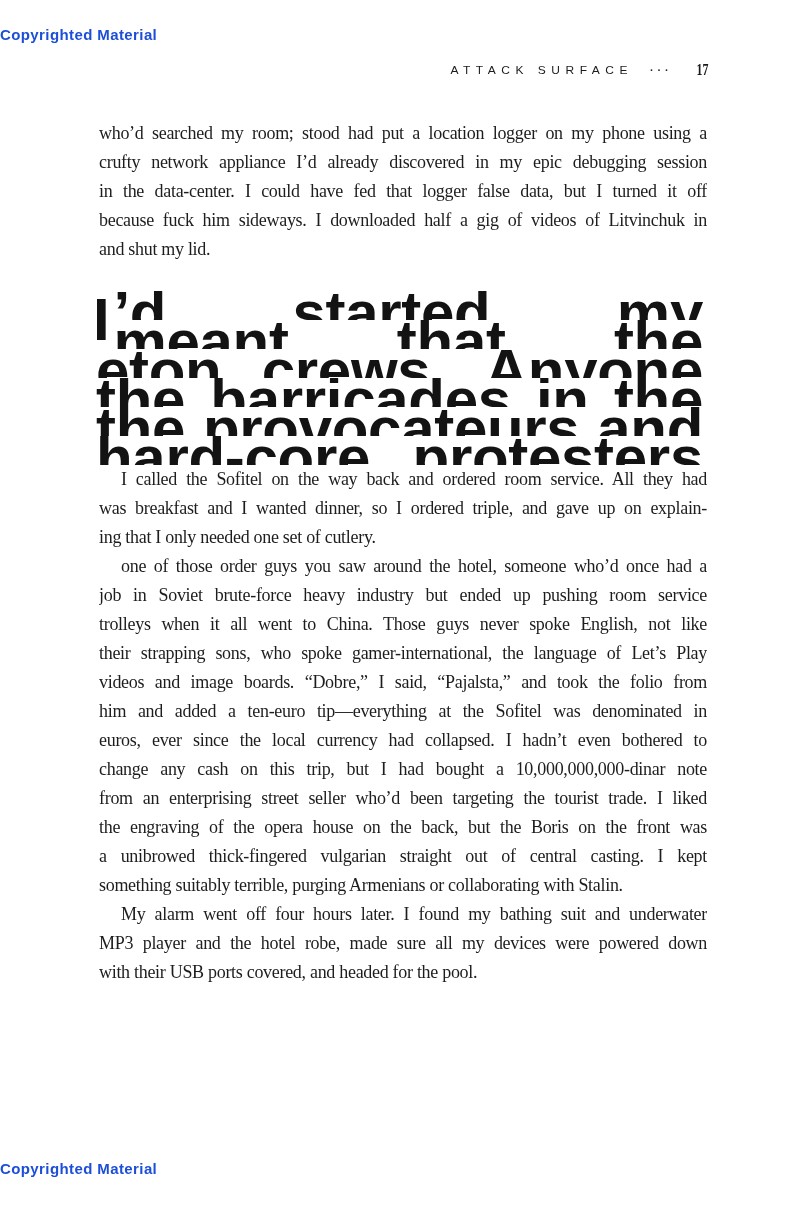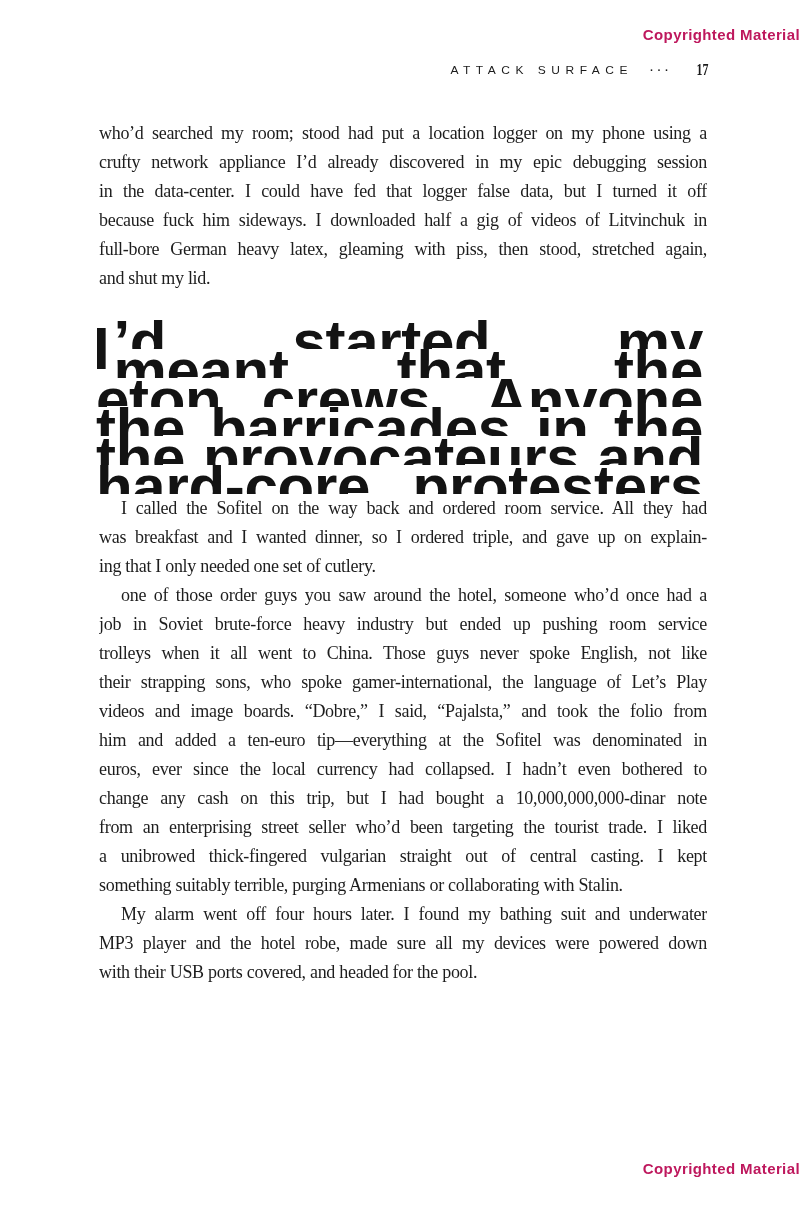--- a/index.html
+++ b/index.html
@@ -7,26 +7,26 @@
     position: relative;
     width: 800px;
     height: 1208px;
     background: #ffffff;
     font-family: "Liberation Serif", "DejaVu Serif", serif;
     overflow: hidden;
   }
   .copyright {
     position: absolute;
     left: 0; right: 0;
-    text-align: right;
+    text-align: left;
     font-family: "Liberation Sans", "DejaVu Sans", sans-serif;
     font-weight: bold;
     font-size: 15px;
     letter-spacing: 0.4px;
-    color: #be185d;
+    color: #1d4ed8;
   }
   .copyright.top { top: 26px; }
   .copyright.bottom { top: 1160px; }
 
   .running-head {
     position: absolute;
     top: 60px;
     right: 92px;
     display: flex;
     align-items: center;
@@ -98,21 +98,20 @@
     <span class="rh-dots">···</span>
     <span class="rh-page">17</span>
   </div>
 
   <div class="body-text">
       <div class="para plain">
         <div class="line">who’d searched my room; stood had put a location logger on my phone using a</div>
         <div class="line">crufty network appliance I’d already discovered in my epic debugging session</div>
         <div class="line">in the data-center. I could have fed that logger false data, but I turned it off</div>
         <div class="line">because fuck him sideways. I downloaded half a gig of videos of Litvinchuk in</div>
-        <div class="line">full-bore German heavy latex, gleaming with piss, then stood, stretched again,</div>
         <div class="line last">and shut my lid.</div>
       </div>
       <div class="para dropcap">
         <span class="dropcap">I</span>
         <div class="line">’d started my adventure at 4 p.m. the day before. Now it was 8 a.m. and that</div>
         <div class="line">meant that the demonstrations in the main square would be down to skel-</div>
         <div class="line">eton crews. Anyone interesting only came out after suppertime and worked</div>
         <div class="line">the barricades in the dark, when the bad stuff always kicked off. That’s when</div>
         <div class="line">the provocateurs and neofascists came out—often the same people—and the</div>
         <div class="line last">hard-core protesters had to work extra hard.</div>
@@ -125,20 +124,21 @@
       <div class="para indent">
         <div class="line">one of those order guys you saw around the hotel, someone who’d once had a</div>
         <div class="line">job in Soviet brute-force heavy industry but ended up pushing room service</div>
         <div class="line">trolleys when it all went to China. Those guys never spoke English, not like</div>
         <div class="line">their strapping sons, who spoke gamer-international, the language of Let’s Play</div>
         <div class="line">videos and image boards. “Dobre,” I said, “Pajalsta,” and took the folio from</div>
         <div class="line">him and added a ten-euro tip—everything at the Sofitel was denominated in</div>
         <div class="line">euros, ever since the local currency had collapsed. I hadn’t even bothered to</div>
         <div class="line">change any cash on this trip, but I had bought a 10,000,000,000-dinar note</div>
         <div class="line">from an enterprising street seller who’d been targeting the tourist trade. I liked</div>
+        <div class="line">the engraving of the opera house on the back, but the Boris on the front was</div>
         <div class="line">a unibrowed thick-fingered vulgarian straight out of central casting. I kept</div>
         <div class="line last">something suitably terrible, purging Armenians or collaborating with Stalin.</div>
       </div>
       <div class="para indent">
         <div class="line">My alarm went off four hours later. I found my bathing suit and underwater</div>
         <div class="line">MP3 player and the hotel robe, made sure all my devices were powered down</div>
         <div class="line last">with their USB ports covered, and headed for the pool.</div>
       </div>
     </div>
 

